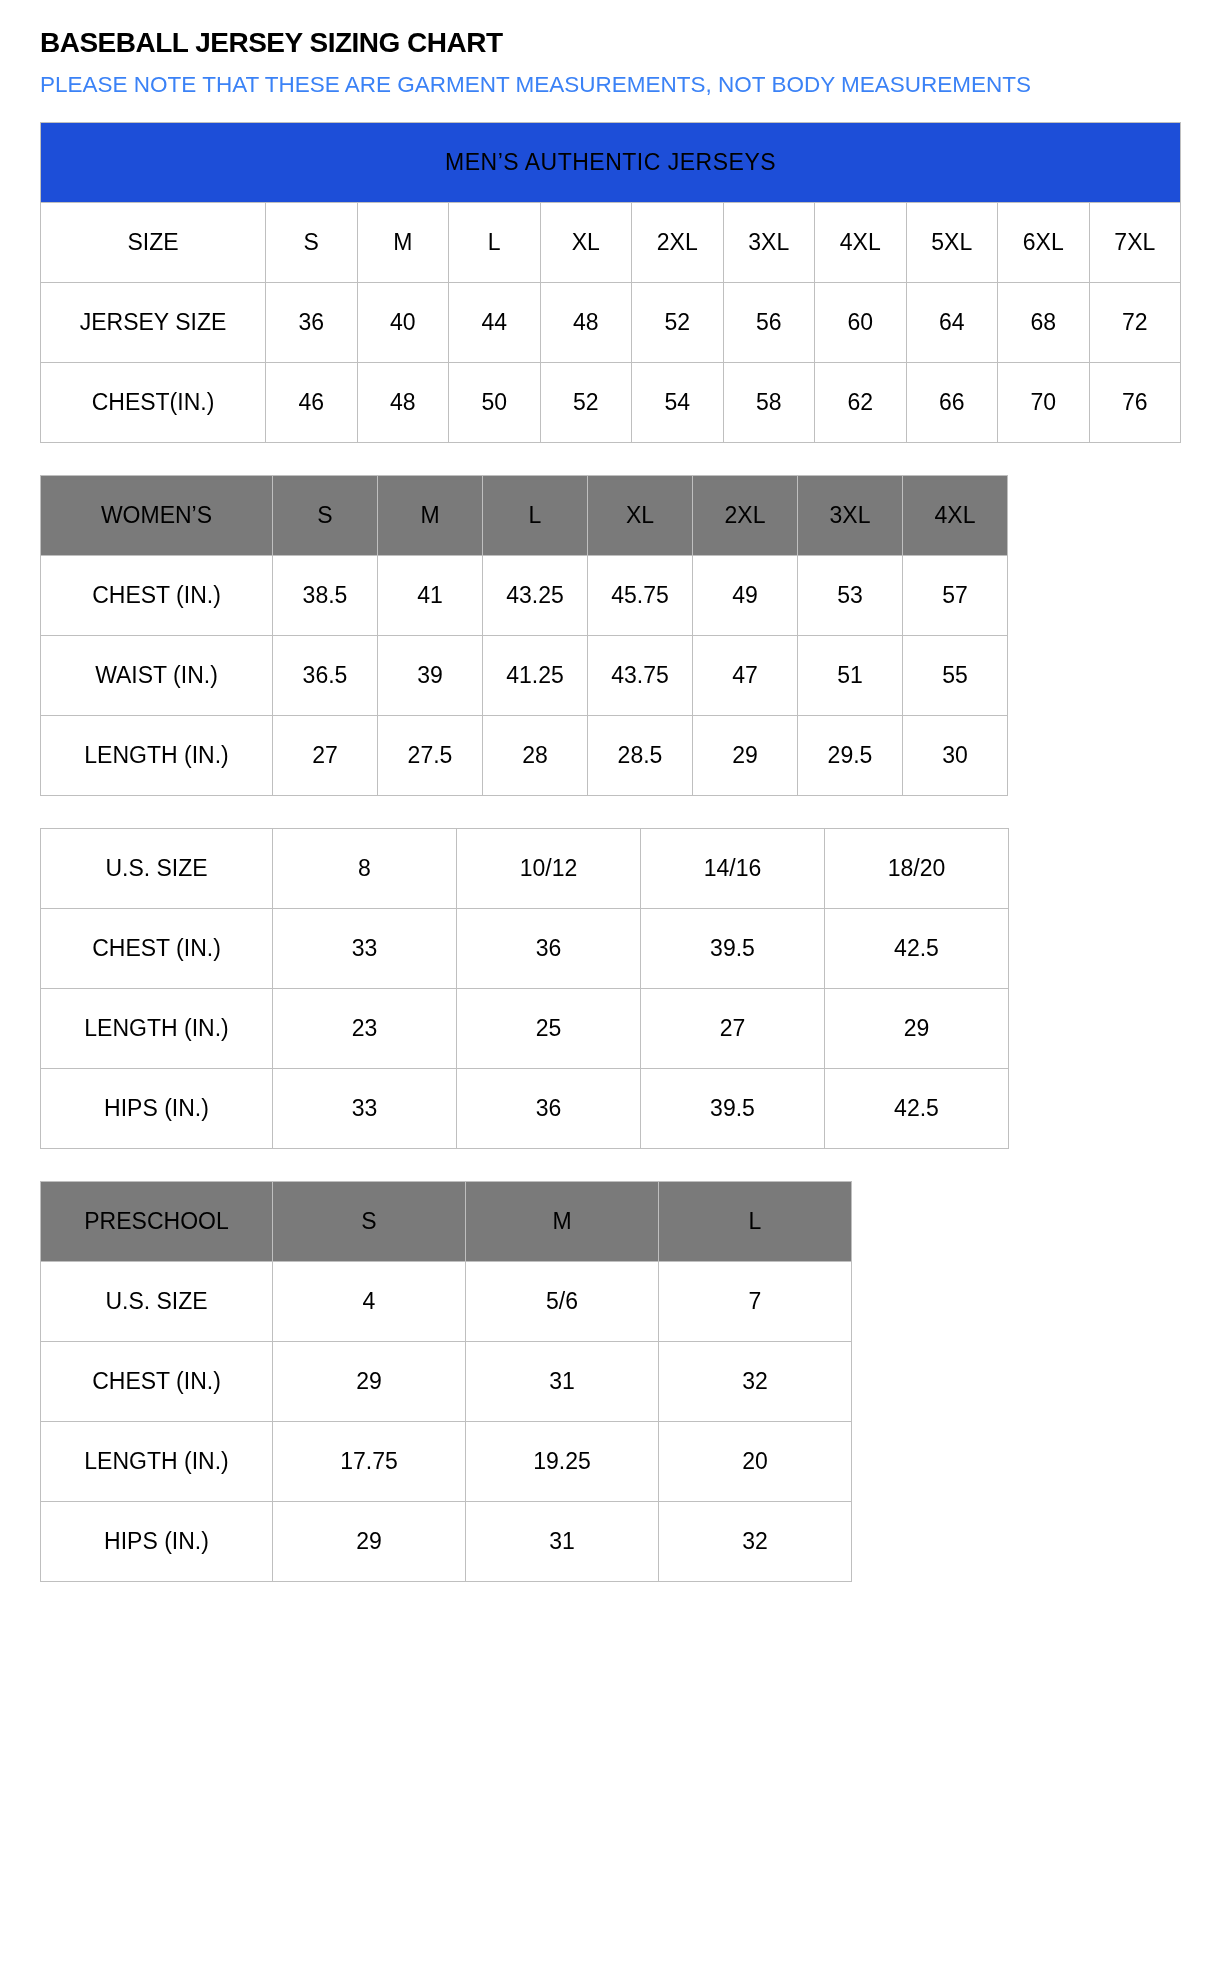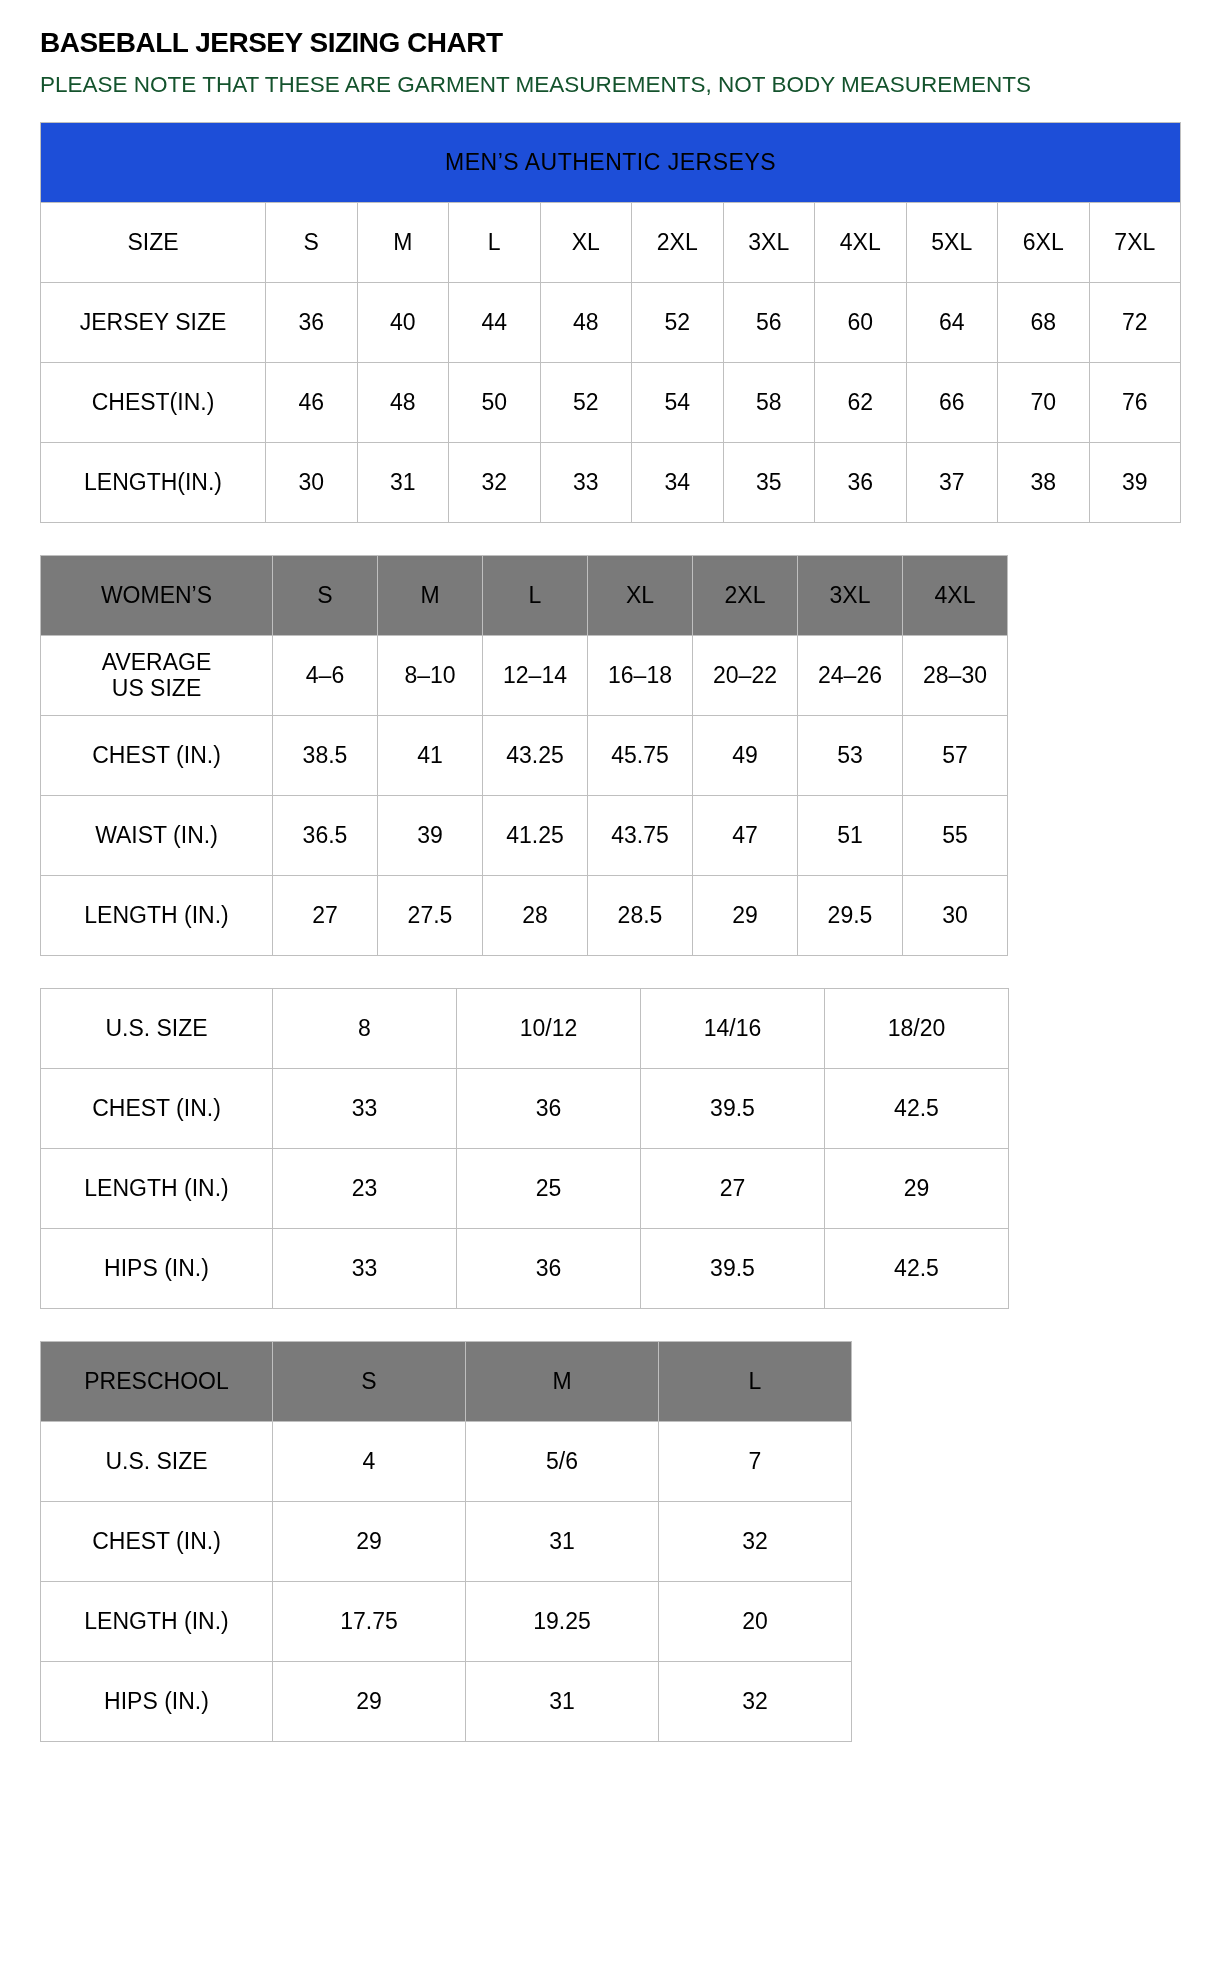--- a/index.html
+++ b/index.html
@@ -19,21 +19,21 @@
   }
   .main-title {
     font-size: 28px;
     font-weight: bold;
     letter-spacing: -0.5px;
     line-height: 1.05;
     margin: 0 0 14px 0;
     color: #000;
   }
   .note {
-    color: #14532d;
+    color: #3b82f6;
     font-size: 22.5px;
     line-height: 1.25;
     margin: 0 0 22px 0;
     max-width: 1100px;
   }
   table.chart {
     border-collapse: collapse;
     margin: 0 0 32px 0;
     table-layout: fixed;
   }
@@ -148,33 +148,20 @@
         <td>48</td>
         <td>50</td>
         <td>52</td>
         <td>54</td>
         <td>58</td>
         <td>62</td>
         <td>66</td>
         <td>70</td>
         <td>76</td>
       </tr>
-      <tr>
-        <td class="rowlabel">LENGTH(IN.)</td>
-        <td>30</td>
-        <td>31</td>
-        <td>32</td>
-        <td>33</td>
-        <td>34</td>
-        <td>35</td>
-        <td>36</td>
-        <td>37</td>
-        <td>38</td>
-        <td>39</td>
-      </tr>
     </tbody>
   </table>
 
   <table class="chart t-women">
     <colgroup>
       <col class="c0">
         <col class="cx">
         <col class="cx">
         <col class="cx">
         <col class="cx">
@@ -187,30 +174,20 @@
         <td class="hdr-gray">WOMEN’S</td>
         <td class="hdr-gray">S</td>
         <td class="hdr-gray">M</td>
         <td class="hdr-gray">L</td>
         <td class="hdr-gray">XL</td>
         <td class="hdr-gray">2XL</td>
         <td class="hdr-gray">3XL</td>
         <td class="hdr-gray">4XL</td>
       </tr>
       <tr>
-        <td class="rowlabel two-line">AVERAGE<br>US SIZE</td>
-        <td>4–6</td>
-        <td>8–10</td>
-        <td>12–14</td>
-        <td>16–18</td>
-        <td>20–22</td>
-        <td>24–26</td>
-        <td>28–30</td>
-      </tr>
-      <tr>
         <td class="rowlabel">CHEST (IN.)</td>
         <td>38.5</td>
         <td>41</td>
         <td>43.25</td>
         <td>45.75</td>
         <td>49</td>
         <td>53</td>
         <td>57</td>
       </tr>
       <tr>

